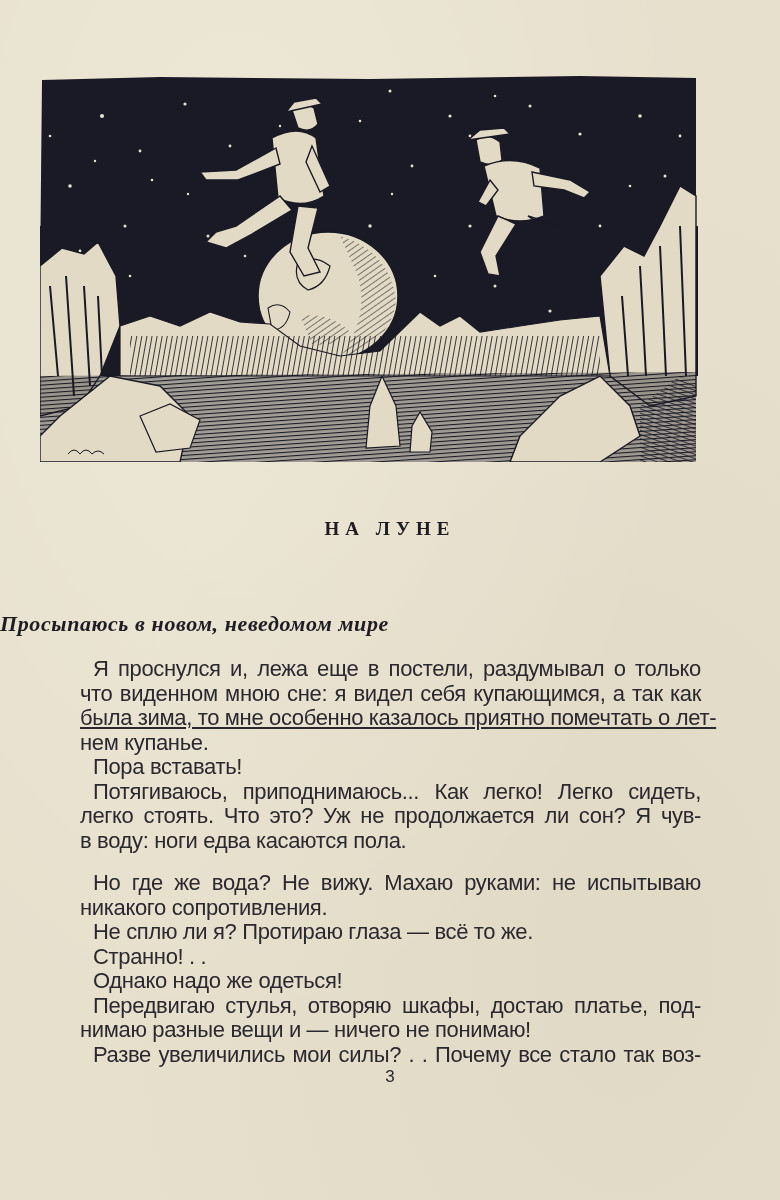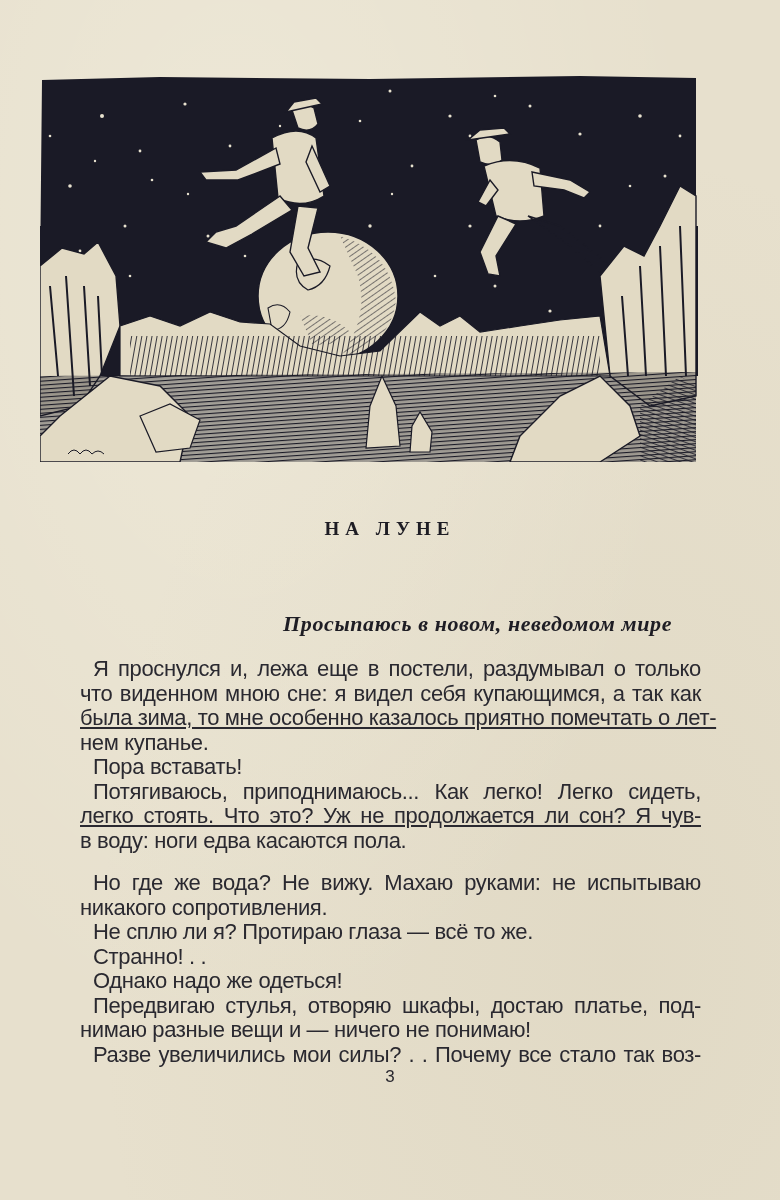--- a/index.html
+++ b/index.html
@@ -46,21 +46,21 @@
       font-weight: bold;
       font-size: 19px;
       letter-spacing: 6px;
       color: #1e1d24;
     }
     .section-title {
       position: absolute;
       left: 0;
       width: 672px;
       top: 611px;
-      text-align: right;
+      text-align: left;
       font-family: "Liberation Serif", "DejaVu Serif", serif;
       font-weight: bold;
       font-style: italic;
       font-size: 22px;
       letter-spacing: 0.6px;
       color: #1e1d24;
     }
     .body-text {
       position: absolute;
       left: 80px;
@@ -223,21 +223,21 @@
 
   <div class="section-title">Просыпаюсь в новом, неведомом мире</div>
 
   <div class="body-text">
     <span class="line indent" style="display: block;">Я проснулся и, лежа еще в постели, раздумывал о только</span>
     <span class="line" style="display: block;">что виденном мною сне: я видел себя купающимся, а так как</span>
     <span class="line" style="display: block; text-decoration: underline;">была зима, то мне особенно казалось приятно помечтать о лет-</span>
     <span class="line last" style="display: block;">нем купанье.</span>
     <span class="line indent last" style="display: block;">Пора вставать!</span>
     <span class="line indent" style="display: block;">Потягиваюсь, приподнимаюсь... Как легко! Легко сидеть,</span>
-    <span class="line" style="display: block; text-decoration: underline;">легко стоять. Что это? Уж не продолжается ли сон? Я чув-</span>
+    <span class="line" style="display: block;">легко стоять. Что это? Уж не продолжается ли сон? Я чув-</span>
     <span class="line last" style="display: block;">в воду: ноги едва касаются пола.</span>
     <span class="line indent" style="display: block; margin-top: 18px;">Но где же вода? Не вижу. Махаю руками: не испытываю</span>
     <span class="line last" style="display: block;">никакого сопротивления.</span>
     <span class="line indent last" style="display: block;">Не сплю ли я? Протираю глаза — всё то же.</span>
     <span class="line indent last" style="display: block;">Странно! . .</span>
     <span class="line indent last" style="display: block;">Однако надо же одеться!</span>
     <span class="line indent" style="display: block;">Передвигаю стулья, отворяю шкафы, достаю платье, под-</span>
     <span class="line last" style="display: block;">нимаю разные вещи и — ничего не понимаю!</span>
     <span class="line indent" style="display: block;">Разве увеличились мои силы? . . Почему все стало так воз-</span>
   </div>

